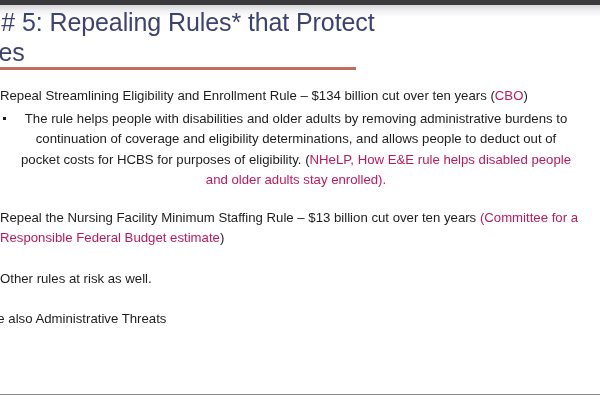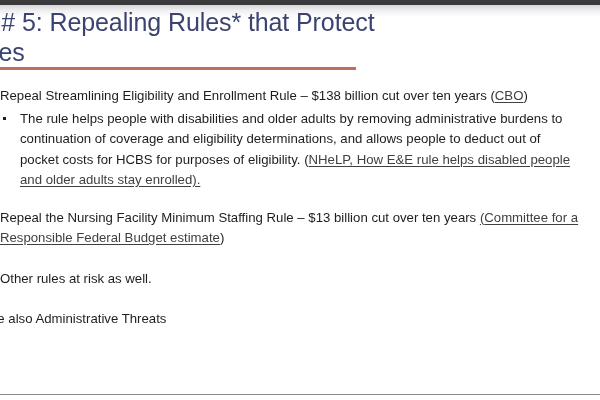--- a/index.html
+++ b/index.html
@@ -104,25 +104,25 @@
     position: absolute;
     left: 13px;
     top: 8px;
     width: 3px;
     height: 3px;
     background: #1d1d1f;
   }
   .bullet-text {
     display: block;
     padding-right: 18px;
+    text-align: center;
   }
 
   a.xlink, .xlink {
-    color: #404040;
-    text-decoration: underline;
+    color: #be185d;
     text-underline-offset: 1.5px;
     cursor: pointer;
   }
   .plain { color: #1d1d1f; text-decoration: none; }
 </style>
 </head>
 <body>
 
 <div id="slide">
 
@@ -130,21 +130,21 @@
   <div id="top-fade"></div>
 
   <div id="title-block">
     <div class="title-line">hreat # 5: Repealing Rules* that Protect</div>
     <div class="title-line">nrollees</div>
   </div>
   <div id="title-rule"></div>
 
   <div id="body-block">
 
-    <p class="para para-lead"><span>Repeal Streamlining Eligibility and Enrollment Rule – $138 billion cut over ten years </span><span class="plain">(</span><a class="xlink">CBO</a><span class="plain">)</span></p>
+    <p class="para para-lead"><span>Repeal Streamlining Eligibility and Enrollment Rule – $134 billion cut over ten years </span><span class="plain">(</span><a class="xlink">CBO</a><span class="plain">)</span></p>
 
     <div class="bullet-row">
       <span class="bullet-mark"></span>
       <span class="bullet-text"><span>The rule helps people with disabilities and older adults by removing administrative burdens to continuation of coverage and eligibility determinations, and allows people to deduct out of pocket costs for HCBS for purposes of eligibility. </span><span class="plain">(</span><a class="xlink">NHeLP, How E&amp;E rule helps disabled people and older adults stay enrolled).</a></span>
     </div>
 
     <div class="spacer-md"></div>
 
     <p class="para para-lead"><span>Repeal the Nursing Facility Minimum Staffing Rule – $13 billion cut over ten years </span><a class="xlink">(</a><a class="xlink">Committee for a Responsible Federal Budget estimate</a><span class="plain">)</span></p>
 

